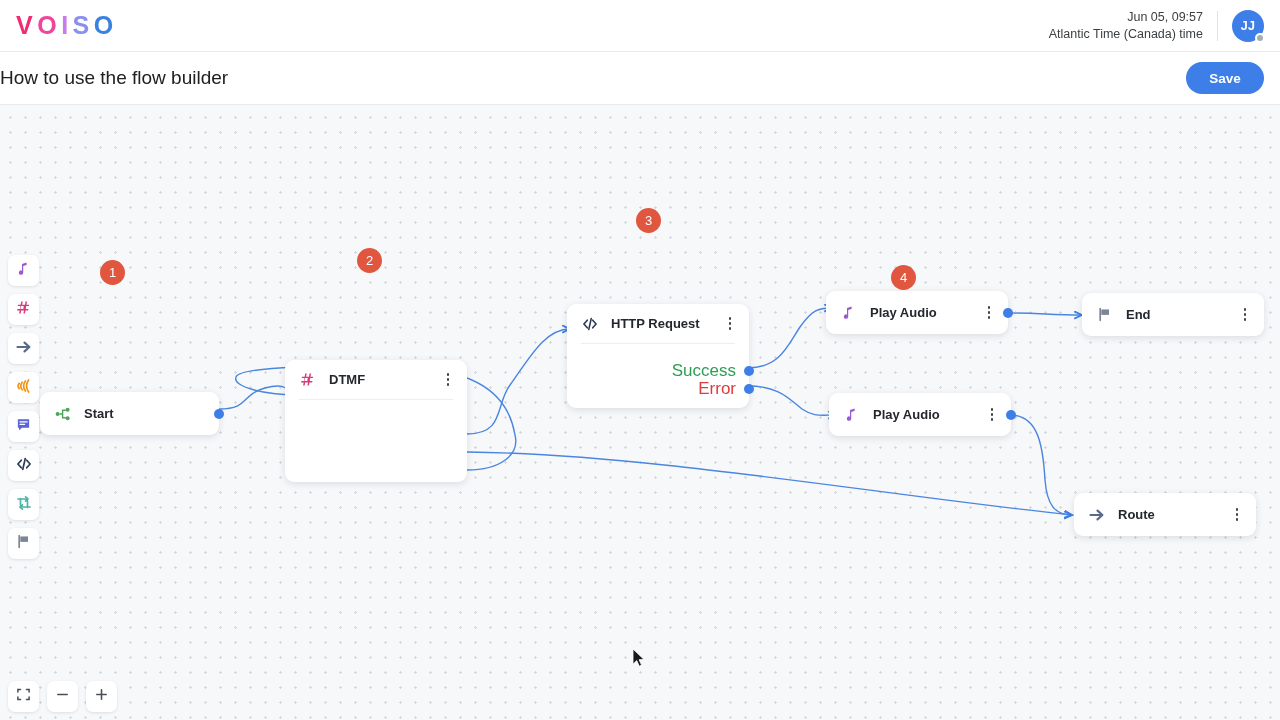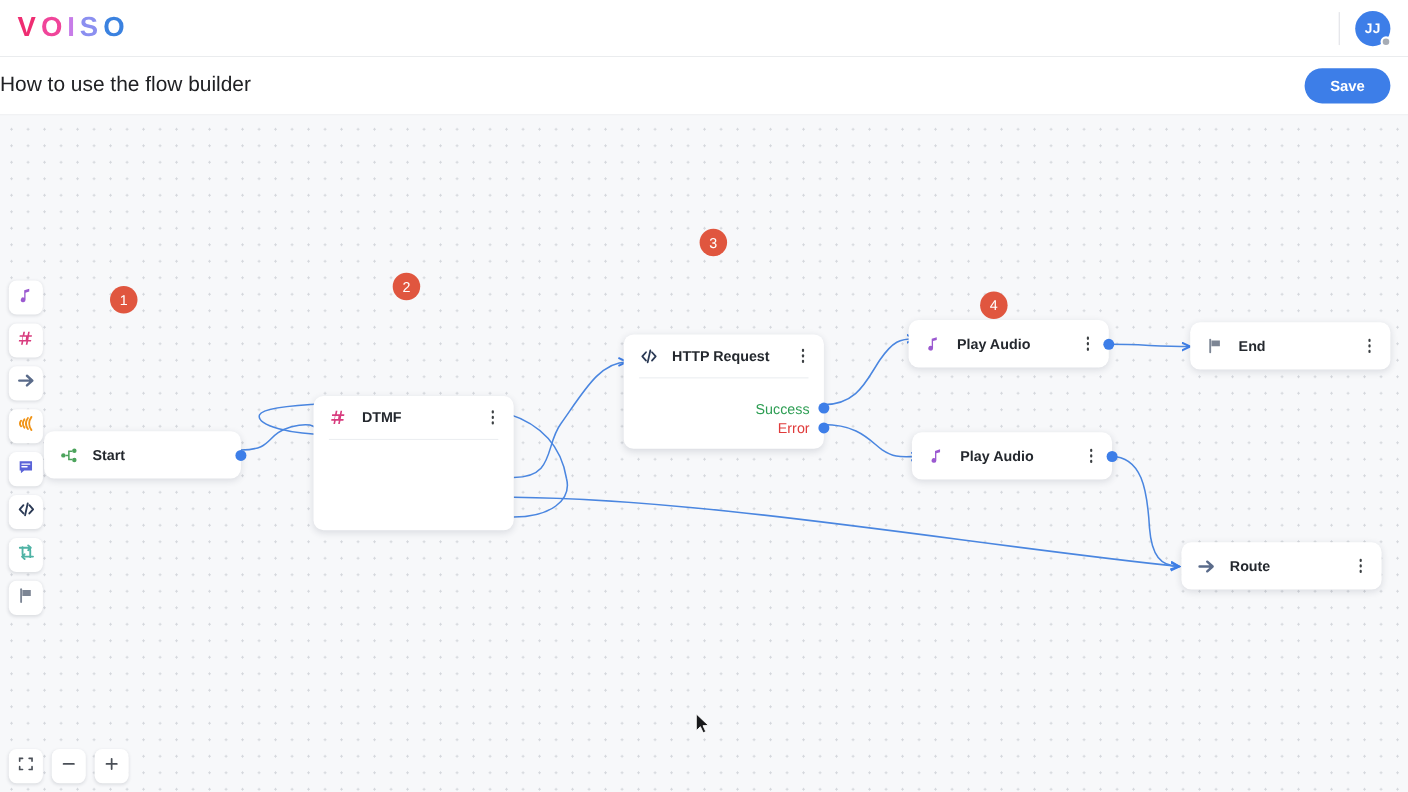--- a/index.html
+++ b/index.html
@@ -158,21 +158,21 @@
   .node-sep { height: 1px; background: #eceef1; margin: 0 14px; }
 
   .node-outputs {
     padding: 9px 0 10px 0;
   }
   .out-row {
     height: 18px;
     display: flex; align-items: center; justify-content: flex-end;
     padding-right: 13px;
     position: relative;
-    font-size: 13px;
+    font-size: 17px;
     color: #5f6368;
   }
   .out-dot {
     position: absolute;
     right: -5px;
     width: 10px; height: 10px;
     border-radius: 50%;
     background: #3d7ee8;
   }
   .in-dot, .src-dot {
@@ -219,20 +219,24 @@
 <div class="topbar">
   <div class="logo">
     <span style="color:#ef2d72">V</span>
     <span style="color:#f0459a">O</span>
     <span style="color:#c77ce8">I</span>
     <span style="color:#8b8ff0">S</span>
     <span style="color:#3b82e0">O</span>
   </div>
 
   <div class="topbar-right">
+    <div class="clock">
+      <div>Jun 05, 09:57</div>
+      <div>Atlantic Time (Canada) time</div>
+    </div>
     <div class="divider-v"></div>
     <div class="avatar">
       <span>JJ</span>
       <span class="status-dot"></span>
     </div>
   </div>
 </div>
 
 <div class="titlebar">
   <div class="page-title">How to use the flow builder</div>

